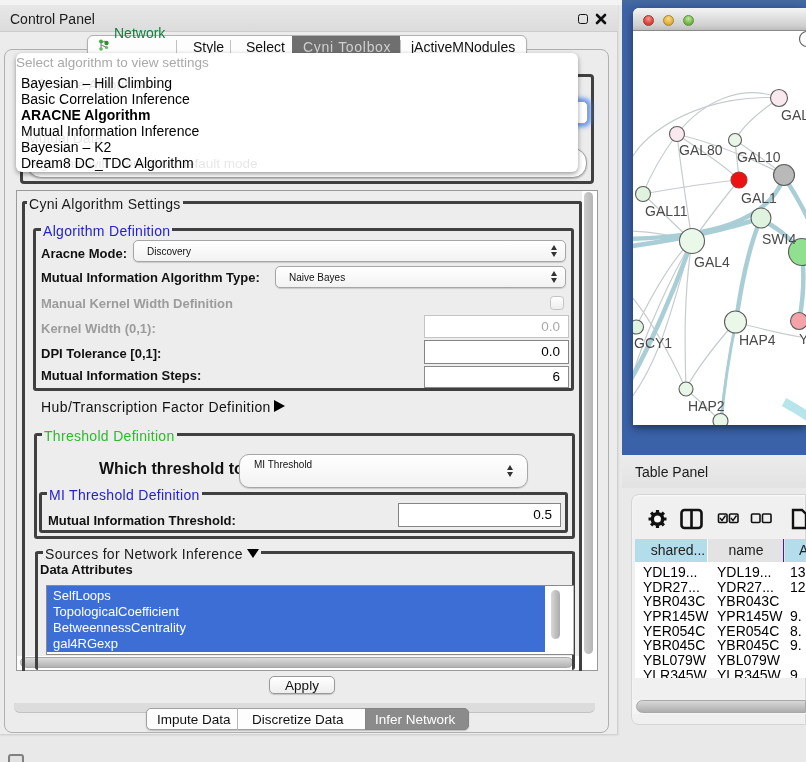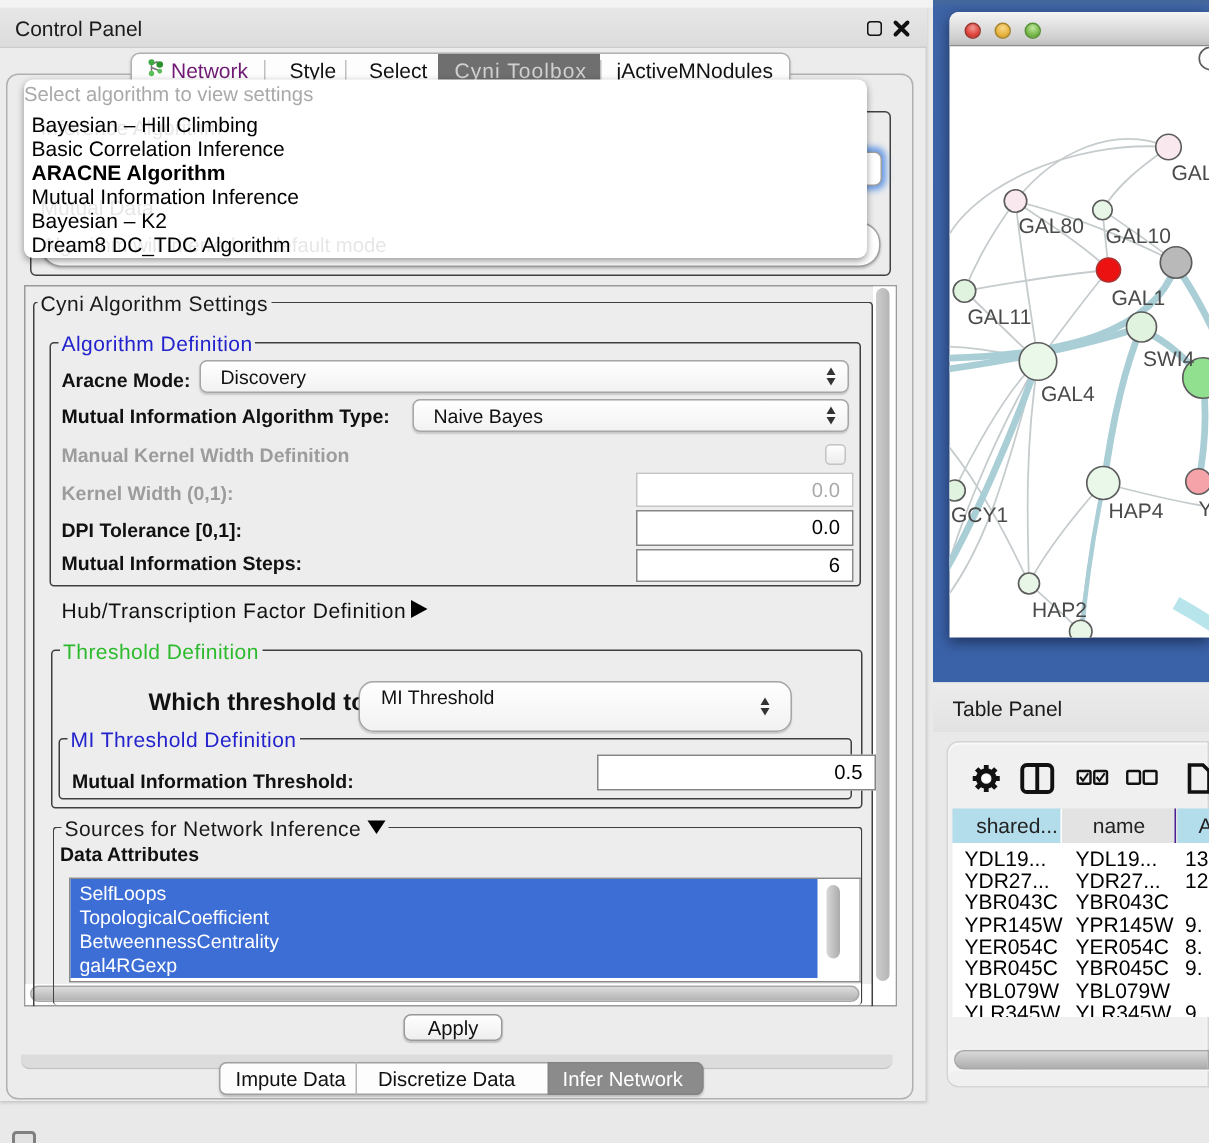--- a/index.html
+++ b/index.html
@@ -1,20 +1,20 @@
 <!DOCTYPE html>
 <html><head><meta charset="utf-8"><style>
 *{margin:0;padding:0;box-sizing:border-box}
 html,body{width:806px;height:762px;overflow:hidden}
 body{font-family:"Liberation Sans",sans-serif;background:#e9e9e9;position:relative}
 .a{position:absolute}
-.grp{position:absolute;border:1px solid #404040;border-radius:3px}
+.grp{position:absolute;border:3px solid #404040;border-radius:3px}
 .gt{position:absolute;top:-7px;background:#ededed;padding:0 2px;font-size:14px;letter-spacing:0.3px;color:#1a1a1a;line-height:14px;white-space:nowrap}
 .lbl{position:absolute;font-size:13px;font-weight:bold;color:#111;white-space:nowrap}
-.combo{position:absolute;background:linear-gradient(#ffffff,#f2f2f2);border:1px solid #a6a6a6;border-radius:5px;font-size:13px;color:#111;box-shadow:0 1px 1px rgba(0,0,0,0.15)}
+.combo{position:absolute;background:linear-gradient(#ffffff,#f2f2f2);border:1px solid #a6a6a6;border-radius:5px;font-size:10px;color:#111;box-shadow:0 1px 1px rgba(0,0,0,0.15)}
 .carr{position:absolute;right:7px;top:50%;margin-top:-6px;width:7px;height:12px}
 .carr:before{content:"";position:absolute;left:0;top:0;border-left:3.5px solid transparent;border-right:3.5px solid transparent;border-bottom:5px solid #333}
 .carr:after{content:"";position:absolute;left:0;bottom:0;border-left:3.5px solid transparent;border-right:3.5px solid transparent;border-top:5px solid #333}
 .fld{position:absolute;background:#fff;font-size:13.5px;text-align:right;color:#000}
 </style></head><body>
 
 <div class="a" style="left:0;top:0;width:622px;height:762px;background:#e9e9e9"></div>
 <div class="a" style="left:0;top:5px;width:618px;height:729px;background:#ececec;border-right:1px solid #d0d0d0;box-shadow:0 1px 2px rgba(0,0,0,0.15)"></div>
 
 <div class="a" style="left:0;top:5px;width:618px;height:27px;background:linear-gradient(#e7e7e7,#dcdcdc);border-bottom:1px solid #cccccc"></div>
@@ -31,21 +31,21 @@
 <div class="a" style="left:176px;top:40px;width:1px;height:14px;background:#c0c0c0"></div>
 <div class="a" style="left:230px;top:40px;width:1px;height:14px;background:#c0c0c0"></div>
 <div class="a" style="left:400px;top:40px;width:1px;height:14px;background:#c0c0c0"></div>
 <svg class="a" style="left:98px;top:39px" width="12" height="13" viewBox="0 0 12 13">
     <path d="M3 3 L3 10 M3 6 L8 8 M3 4 L7 2" stroke="#777" stroke-width="1"></path>
     <circle cx="3" cy="2.5" r="2" fill="#3faa3f"></circle>
     <circle cx="8.5" cy="4" r="2.2" fill="#2e8f2e"></circle>
     <circle cx="3" cy="10" r="1.8" fill="#5cbf5c"></circle>
     <circle cx="8.5" cy="8.5" r="1.6" fill="#5cbf5c"></circle>
   </svg>
-<div class="a" style="left:114px;top:39px;font-size:14px;color:#701a75">Network</div>
+<div class="a" style="left:114px;top:25px;font-size:14px;color:#15803d">Network</div>
 <div class="a" style="left:193px;top:39px;font-size:14px;color:#111">Style</div>
 <div class="a" style="left:246px;top:39px;font-size:14px;color:#111">Select</div>
 <div class="a" style="left:303px;top:39px;font-size:14px;color:#d0d0d0;letter-spacing:0.7px">Cyni Toolbox</div>
 <div class="a" style="left:411px;top:39px;font-size:14px;color:#111">jActiveMNodules</div>
 
 <div class="a" style="left:16px;top:190px;width:582px;height:481px;border:1px solid #9a9a9a;background:#ededed"></div>
 
 <div class="grp" style="left:20px;top:74px;width:574px;height:110px;border-radius:4px"></div>
 <div class="a" style="left:28px;top:101px;width:560px;height:23px;background:#fff;border:1px solid #9f9f9f;border-radius:5px;box-shadow:0 0 4px 2.5px rgba(80,140,230,0.85)"></div>
 <div class="a" style="left:27px;top:148px;width:560px;height:30px;background:#fff;border:1px solid #9f9f9f;border-radius:14px;box-shadow:0 1px 2px rgba(0,0,0,0.25)"></div>
@@ -81,21 +81,21 @@
 
 <div class="grp" style="left:34px;top:433px;width:541px;height:106px">
     <span class="gt" style="left:5px;color:#2dbb2d">Threshold Definition</span>
   </div>
 <div class="lbl" style="left:99px;top:460px;width:132px;text-align:right;font-size:16px">Which threshold to use:</div>
 <div class="combo" style="left:239px;top:454px;width:289px;height:34px;line-height:20px;border-radius:10px"><span style="padding-left:14px">MI Threshold</span><span class="carr" style="right:13px"></span></div>
 <div class="grp" style="left:39px;top:492px;width:529px;height:41px">
     <span class="gt" style="left:5px;color:#2323cd">MI Threshold Definition</span>
   </div>
 <div class="lbl" style="left:48px;top:513px">Mutual Information Threshold:</div>
-<div class="fld" style="left:398px;top:503px;width:186px;height:24px;border:1px solid #858585;line-height:22px;padding-right:8px">0.5</div>
+<div class="fld" style="left:398px;top:503px;width:163px;height:24px;border:1px solid #858585;line-height:22px;padding-right:8px">0.5</div>
 
 <div class="grp" style="left:35px;top:551px;width:540px;height:119px;border-bottom:none">
     <span class="gt" style="left:5px">Sources for Network Inference <span style="display:inline-block;width:0;height:0;border-left:6.5px solid transparent;border-right:6.5px solid transparent;border-top:9px solid #000;vertical-align:1px"></span></span>
   </div>
 <div class="lbl" style="left:40px;top:562px;font-size:13px">Data Attributes</div>
 
 <div class="a" style="left:46px;top:585px;width:528px;height:70px;background:#fff;border:1px solid #8a8a8a"></div>
 <div class="a" style="left:47px;top:586px;width:498px;height:66px;background:#3c6ed5"></div>
 <div class="a" style="left:53px;top:587.5px;font-size:13px;color:#fff;line-height:16.1px">SelfLoops<br>TopologicalCoefficient<br>BetweennessCentrality<br>gal4RGexp</div>
 <div class="a" style="left:551px;top:590px;width:9px;height:49px;background:linear-gradient(90deg,#d8d8d8,#ababab);border-radius:4.5px"></div>

